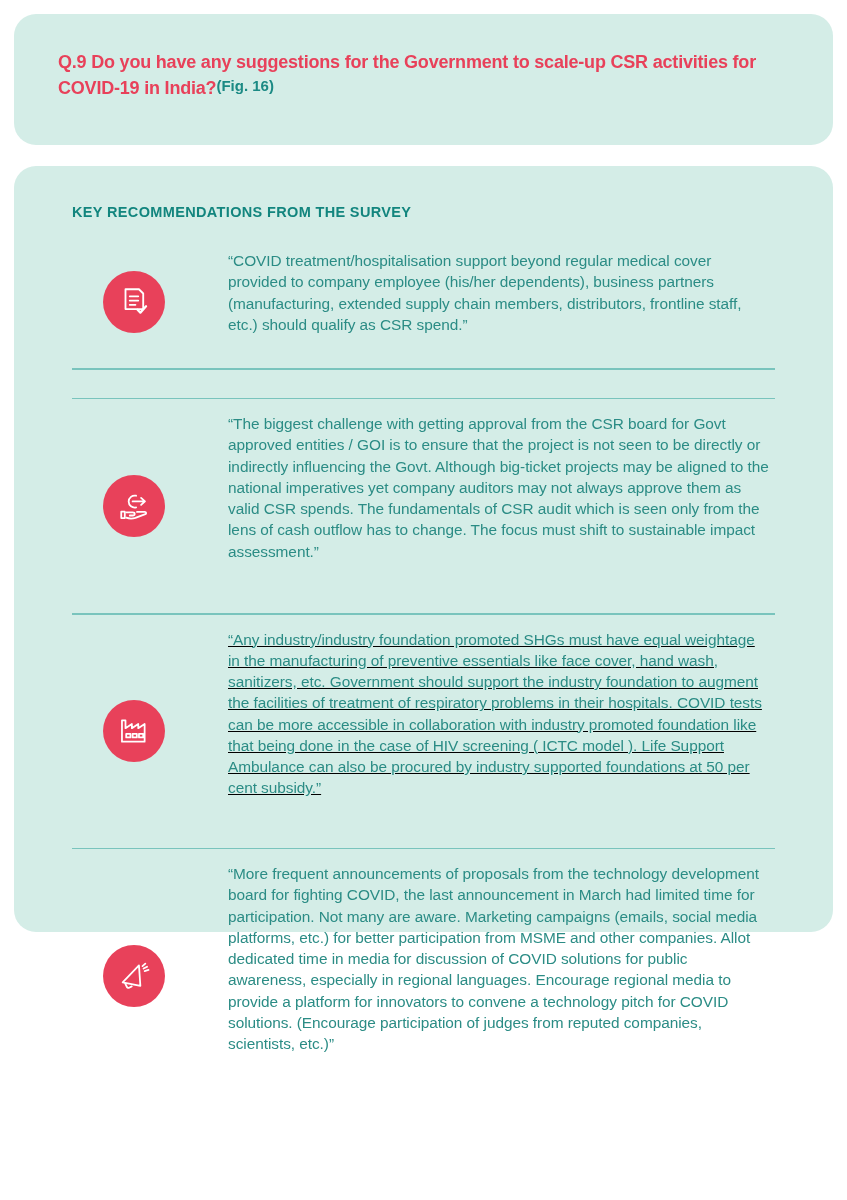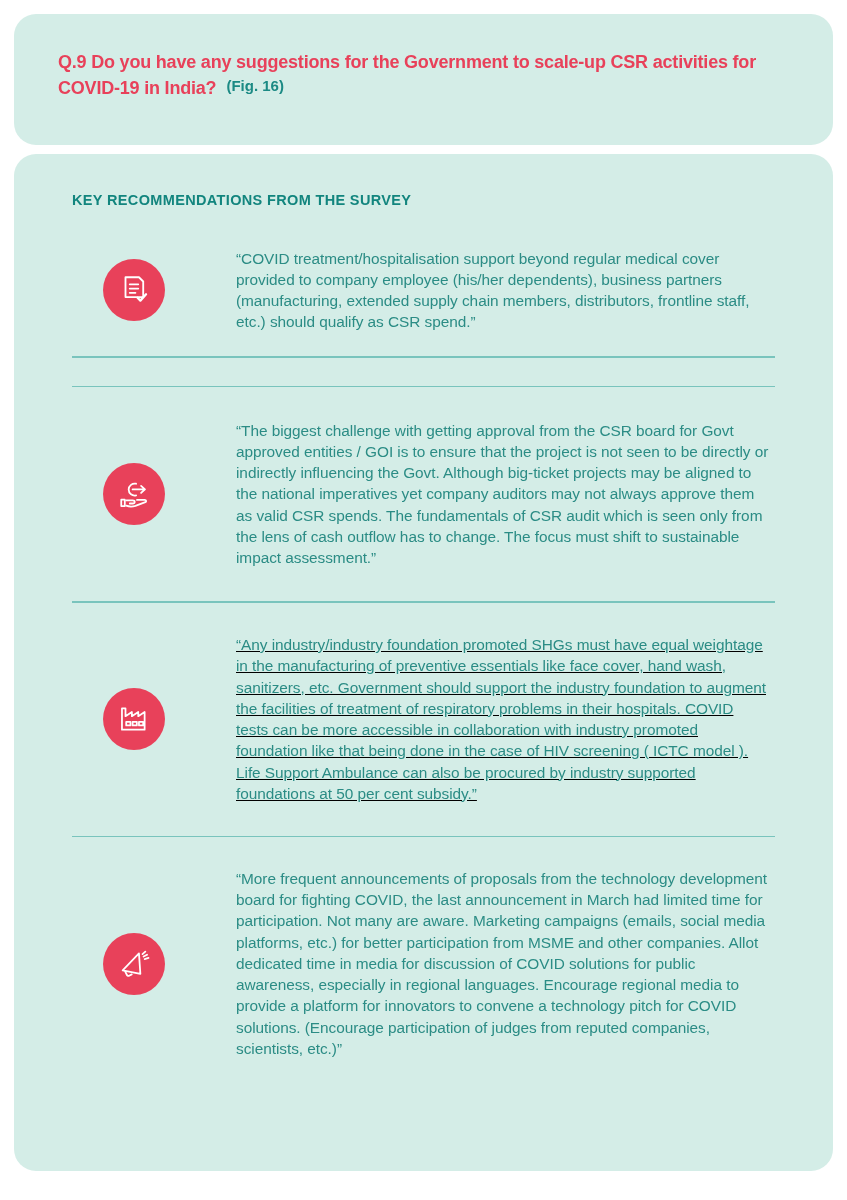--- a/index.html
+++ b/index.html
@@ -36,51 +36,49 @@
     line-height: 1.42;
     letter-spacing: -0.2px;
     display: inline;
   }
 
   .fig-label {
     color: #1b8a84;
     font-size: 15px;
     font-weight: bold;
     white-space: nowrap;
-    margin-left: 10px;
     position: relative;
     top: -3px;
   }
 
   
   .recommendations-card {
-    margin-top: 9px;
+    margin-top: 21px;
     background: #d4ede7;
     border-radius: 22px;
     padding: 38px 30px 42px 30px;
-    height: 1017px;
+    height: 766px;
   }
 
   .section-heading {
     color: #12857e;
     font-size: 14.5px;
     font-weight: bold;
     letter-spacing: 0.35px;
     margin-left: 28px;
     margin-bottom: 30px;
   }
 
   .rec-list {
     display: block;
   }
 
   .rec-item {
     display: flex;
-    align-items: center;
-    gap: 12px;
+    gap: 4px;
     padding: 0;
   }
 
   .rec-icon-cell {
     width: 180px;
     min-width: 180px;
     display: flex;
     align-items: center;
     justify-content: center;
   }

